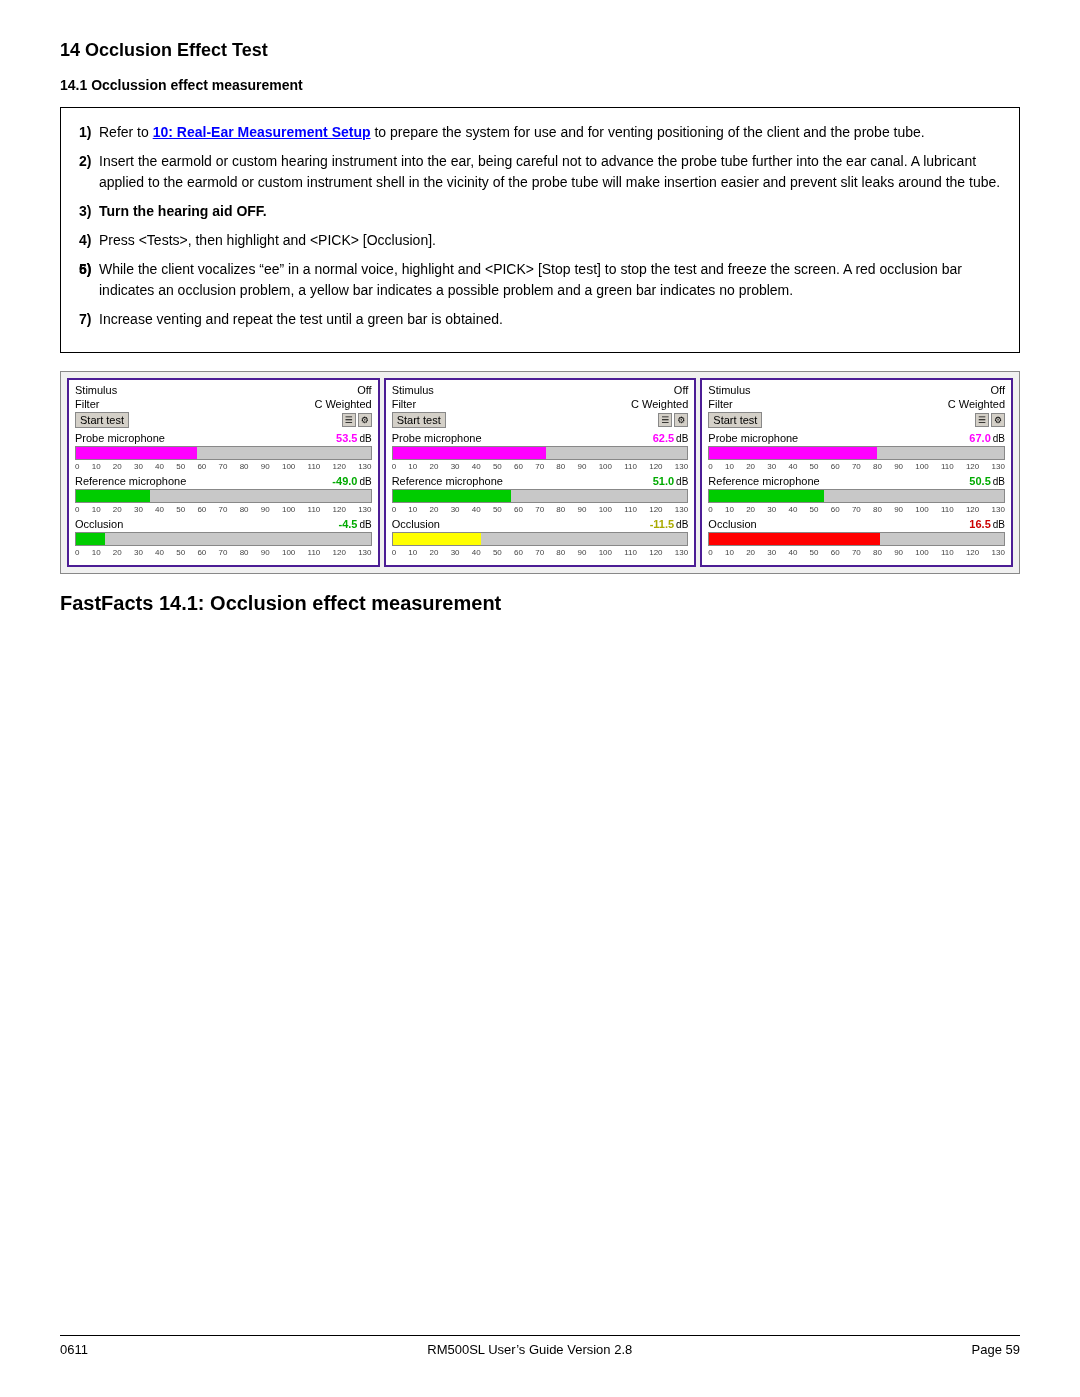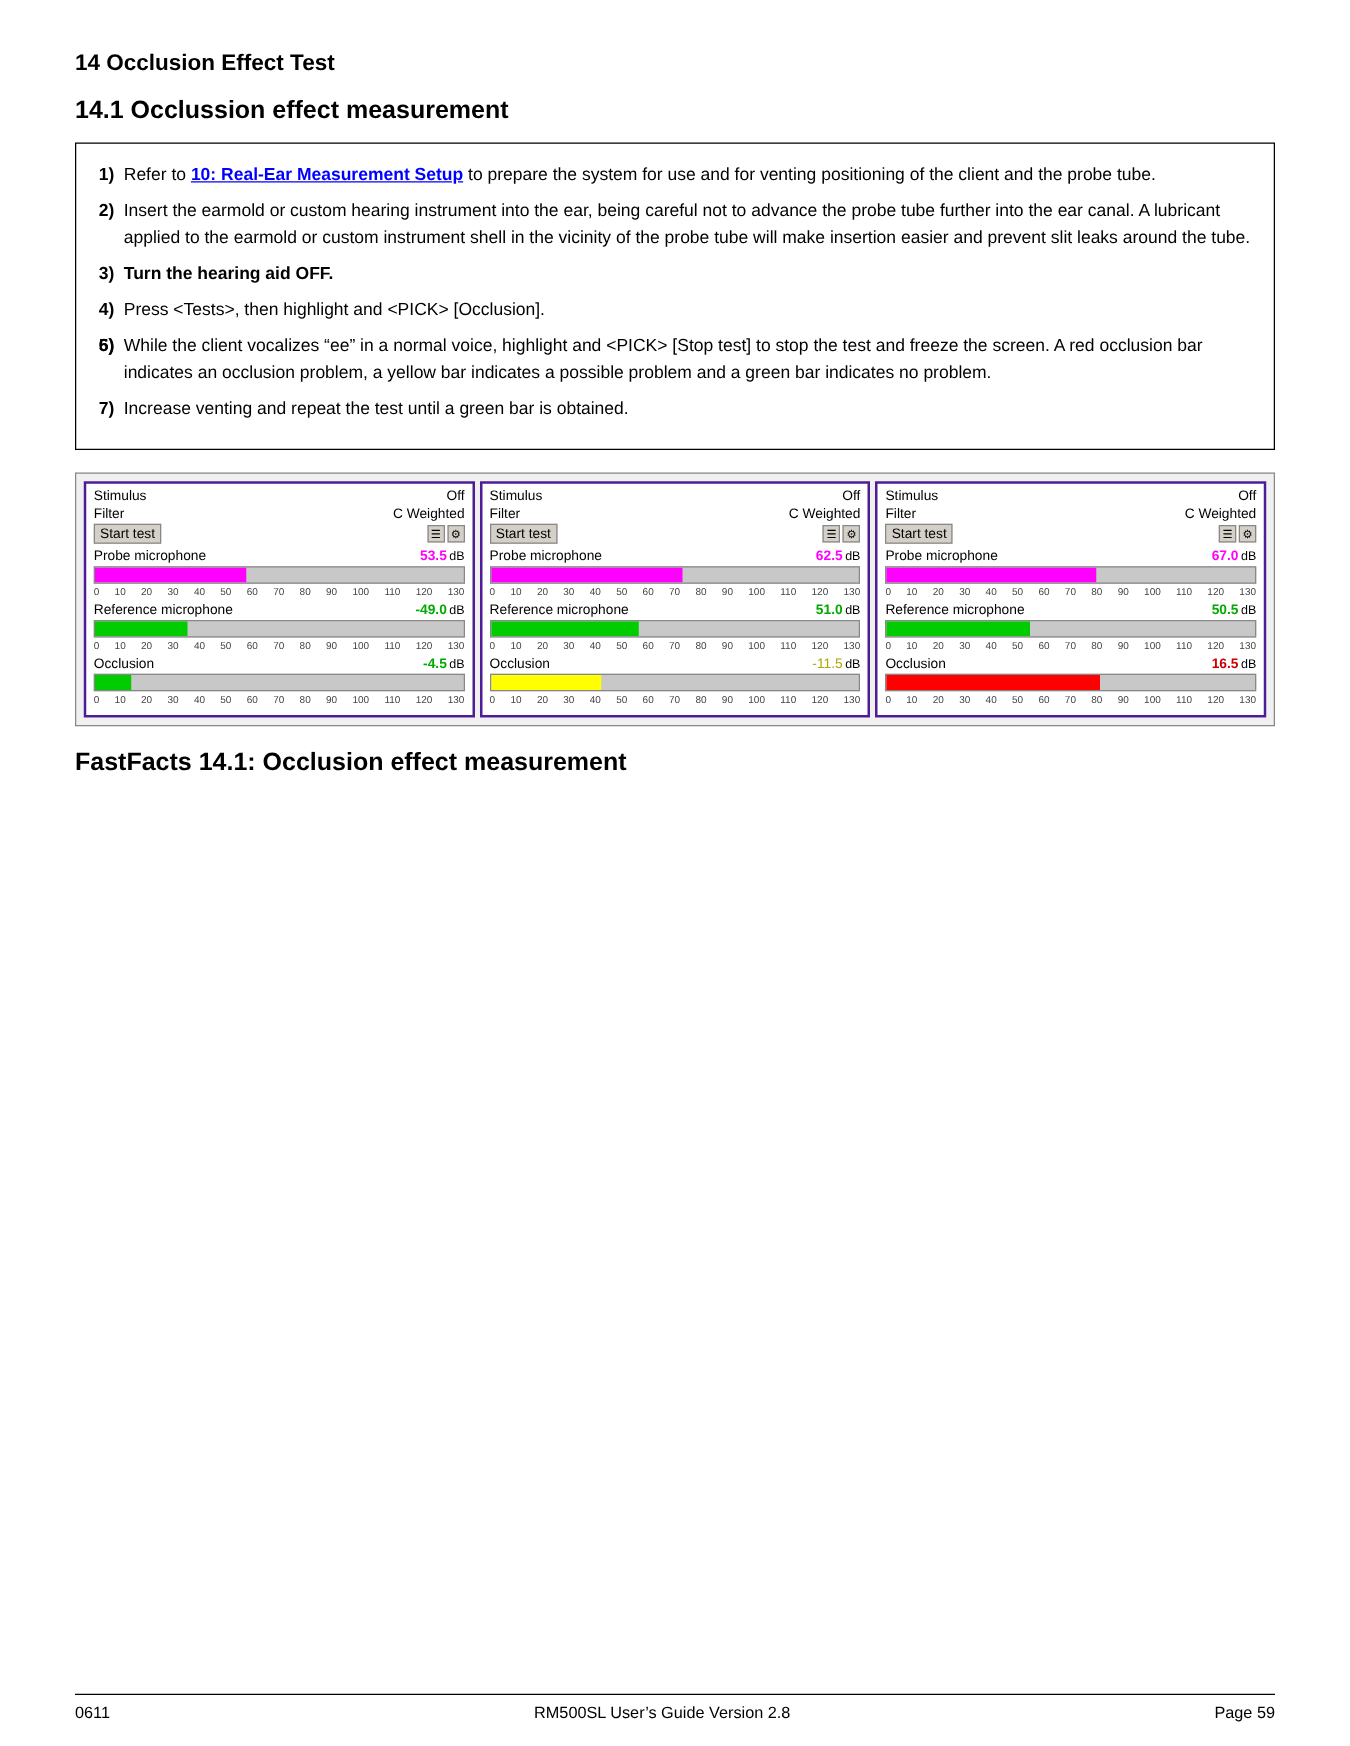--- a/index.html
+++ b/index.html
@@ -12,21 +12,21 @@
       min-height: 1397px;
       padding: 40px 60px;
       position: relative;
     }
     .page-title {
       font-size: 18px;
       font-weight: bold;
       margin-bottom: 16px;
     }
     .section-title {
-      font-size: 20px;
+      font-size: 14px;
       font-weight: bold;
       margin-bottom: 14px;
     }
     .instructions-box {
       border: 1px solid #000;
       padding: 14px 18px;
       margin-bottom: 18px;
     }
     .instructions-box ol {
       list-style: none;
@@ -110,21 +110,21 @@
     }
     .mic-value {
       color: #ff00ff;
       font-weight: bold;
     }
     .mic-value-ref {
       color: #00aa00;
       font-weight: bold;
     }
     .occlusion-value-green { color: #00aa00; font-weight: bold; }
-    .occlusion-value-yellow { color: #aaaa00; font-weight: normal; }
+    .occlusion-value-yellow { color: #aaaa00; font-weight: bold; }
     .occlusion-value-red { color: #cc0000; font-weight: bold; }
     .bar-track {
       height: 14px;
       background: #c8c8c8;
       border: 1px solid #888;
       position: relative;
       margin-bottom: 2px;
       overflow: hidden;
     }
     .bar-fill {
@@ -144,21 +144,21 @@
       color: #444;
       margin-bottom: 4px;
     }
     .fastfacts-title {
       font-weight: bold;
       font-size: 20px;
       margin-bottom: 16px;
     }
     .footer {
       position: absolute;
-      bottom: 20px;
+      bottom: 40px;
       left: 60px;
       right: 60px;
       display: flex;
       justify-content: space-between;
       font-size: 13px;
       border-top: 1px solid #000;
       padding-top: 6px;
       margin-top: 44px;
     }
     .dB-label {

